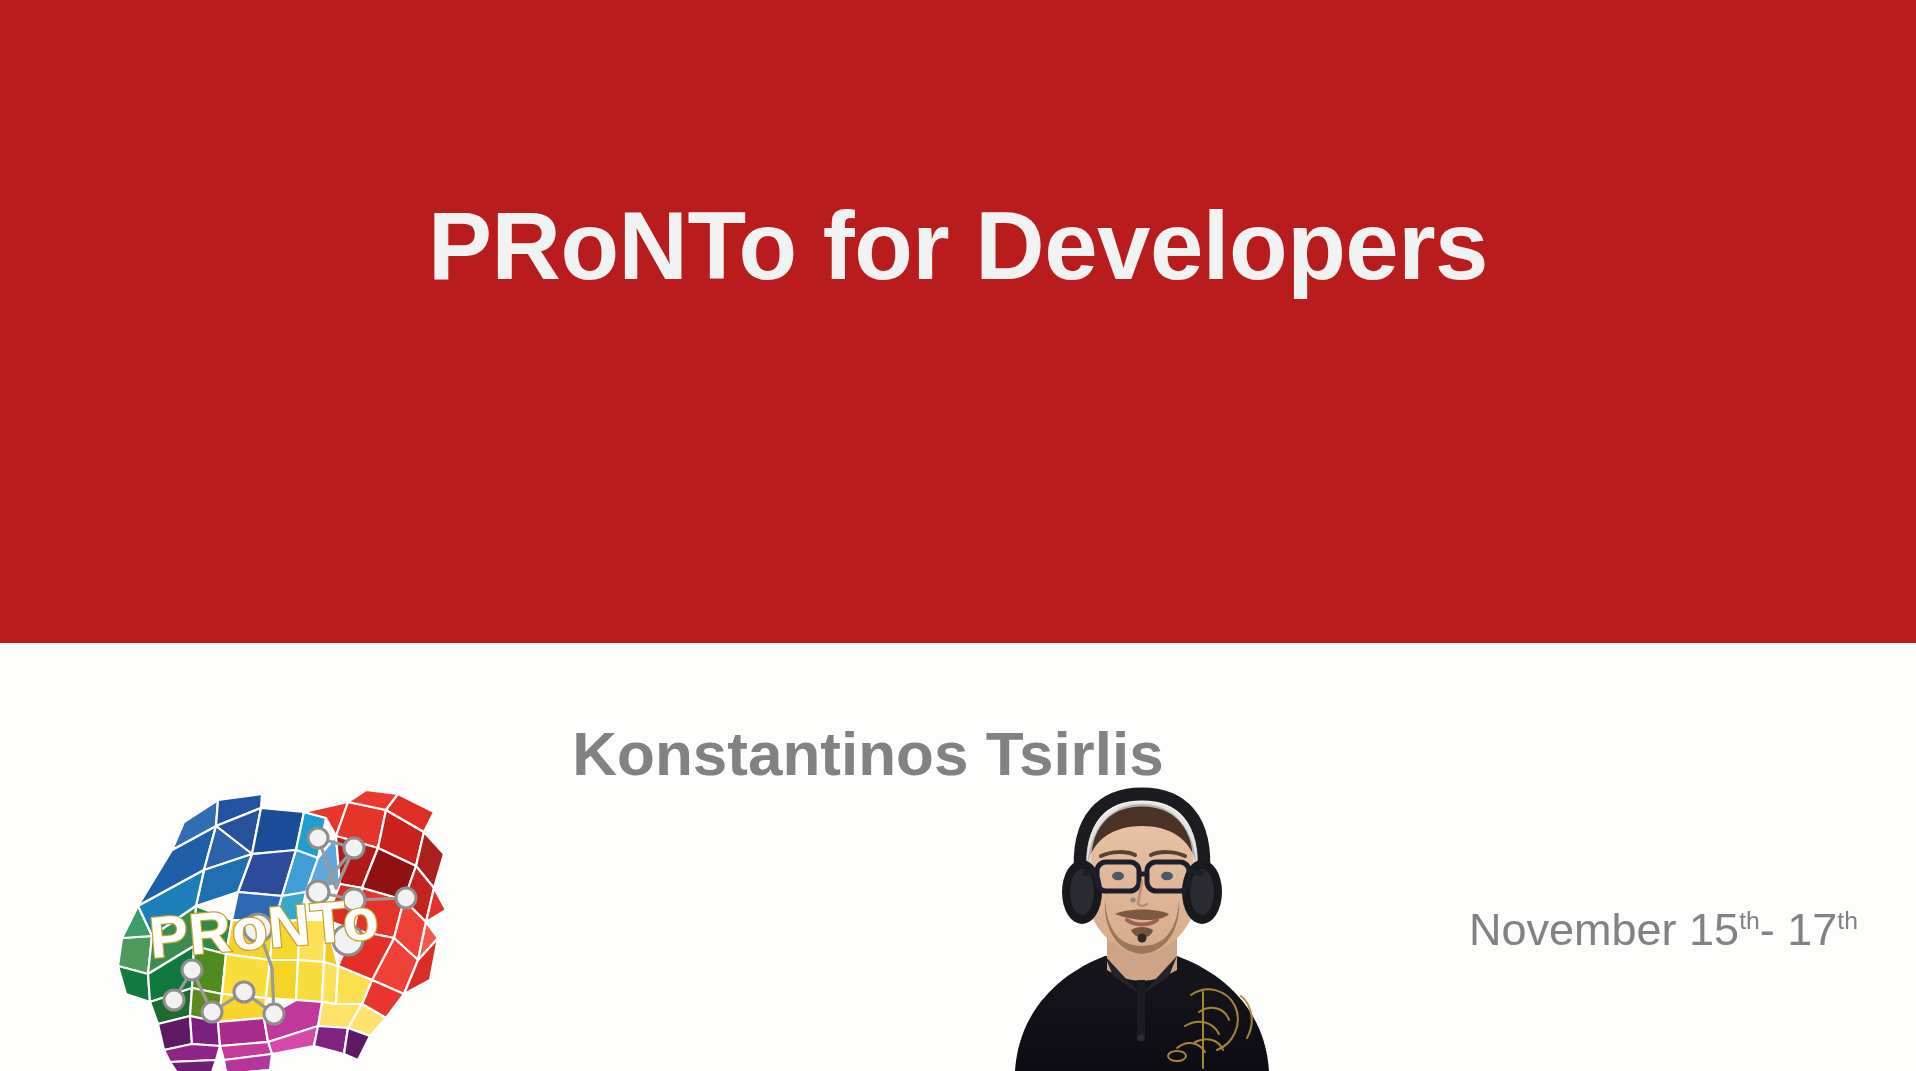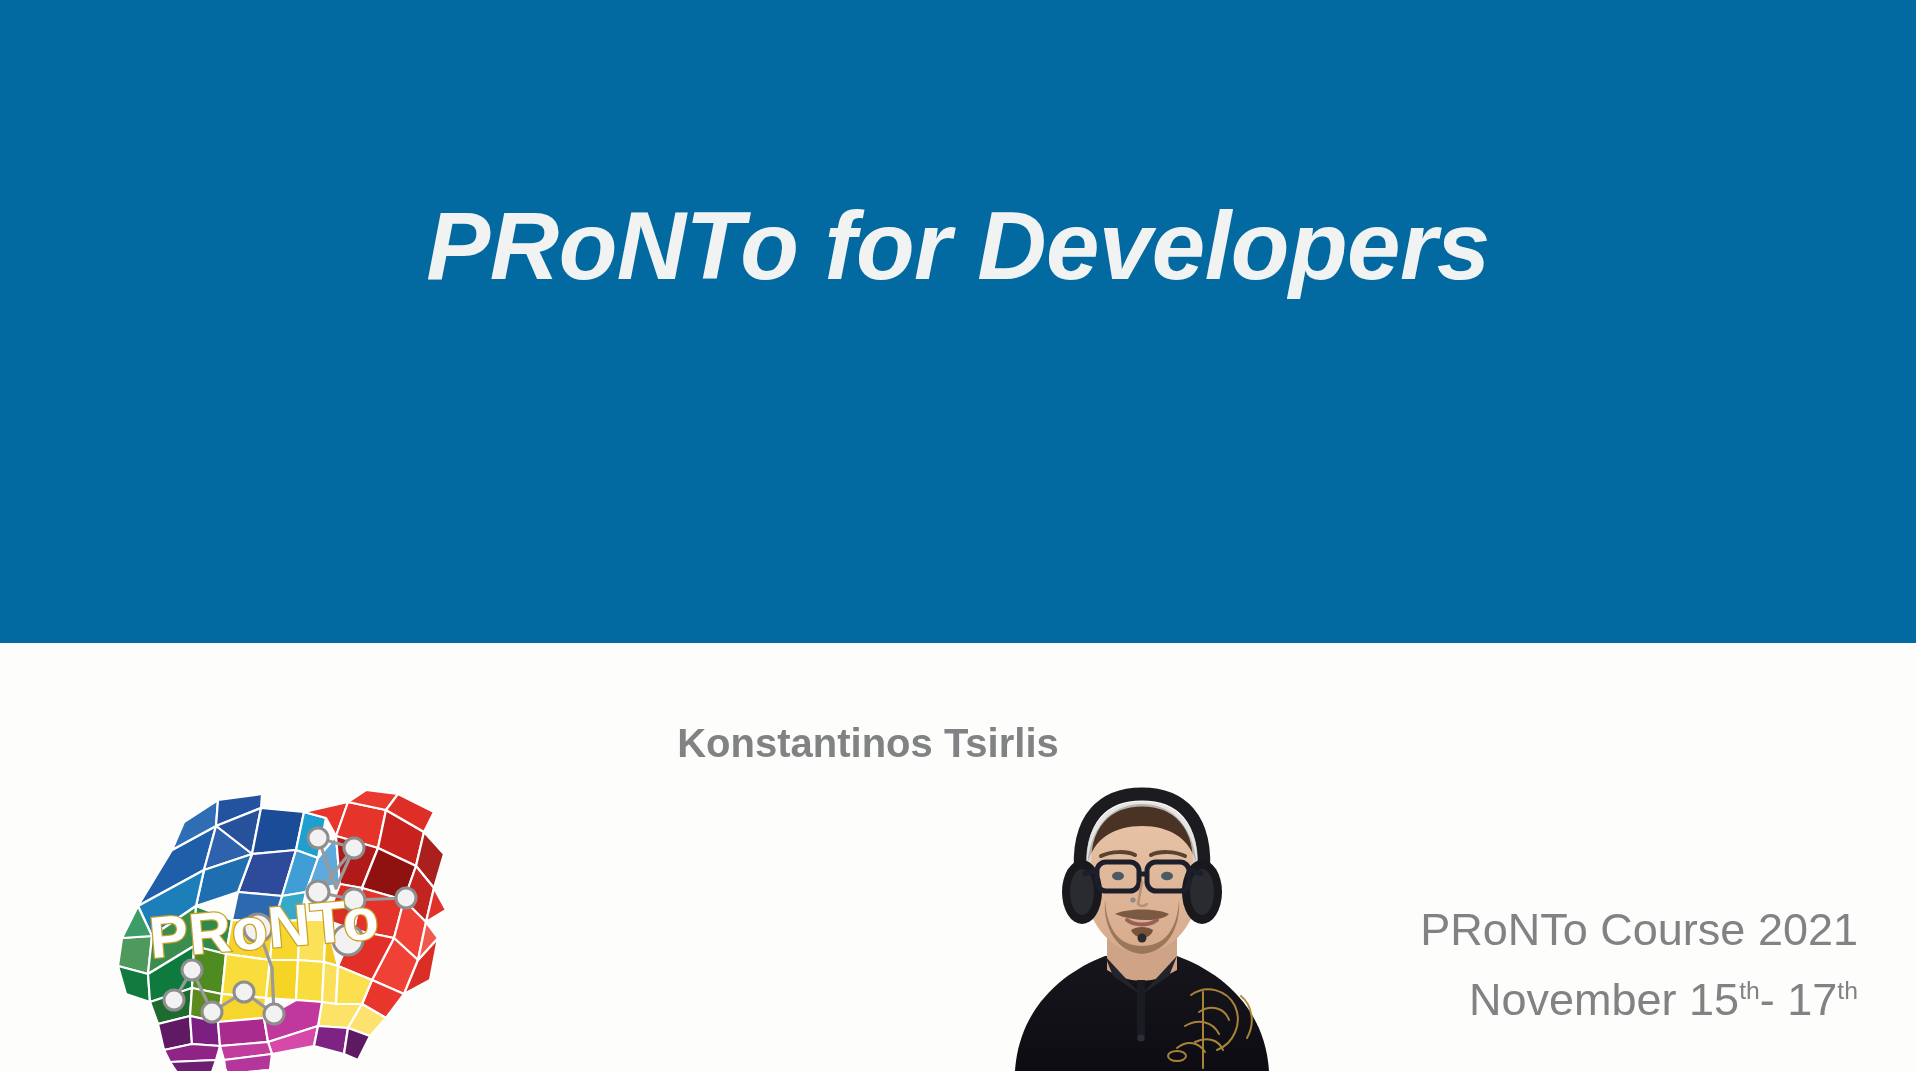--- a/index.html
+++ b/index.html
@@ -15,22 +15,21 @@
     height: 1071px;
     background: #fdfdfc;
     overflow: hidden;
   }
   
   #header-band {
     position: absolute;
     left: 0; top: 0;
     width: 1916px;
     height: 676px;
-    background: #0369a1;
-    font-style: italic;
+    background: #b91c1c;
   }
   #slide-title {
     position: absolute;
     left: 0; top: 196px;
     width: 1916px;
     text-align: center;
     color: #f1f3f2;
     font-weight: bold;
     font-size: 96px;
     line-height: 1.05;
@@ -45,21 +44,21 @@
     height: 428px;
     background: #fdfdfc;
   }
   #presenter-name {
     position: absolute;
     left: 0; top: 723px;
     width: 1736px;
     text-align: center;
     color: #808284;
     font-weight: bold;
-    font-size: 40px;
+    font-size: 62px;
     line-height: 1.0;
     white-space: nowrap;
     z-index: 6;
   }
   
   #course-meta {
     position: absolute;
     right: 58px;
     top: 895px;
     text-align: right;
@@ -104,21 +103,20 @@
 
   <div id="header-band">
     <div id="slide-title">PRoNTo for Developers</div>
   </div>
 
   <div id="body-area"></div>
 
   <div id="presenter-name">Konstantinos Tsirlis</div>
 
   <div id="course-meta">
-    <span class="meta-line">PRoNTo Course 2021</span>
     <span class="meta-line"><span>November 15</span><sup>th</sup><span>- 17</span><sup>th</sup></span>
   </div>
 
   <div id="brain-logo">
     <svg viewBox="0 0 360 283" xmlns="http://www.w3.org/2000/svg">
       <g stroke="#ffffff" stroke-width="2.2" stroke-linejoin="round">
 
         <polygon points="52,118 86,62 130,38 118,82" fill="#1f5fa9"></polygon>
         <polygon points="86,62 130,38 132,12 98,34" fill="#2f6db5"></polygon>
         <polygon points="130,38 175,20 176,6 132,12" fill="#2353a0"></polygon>

